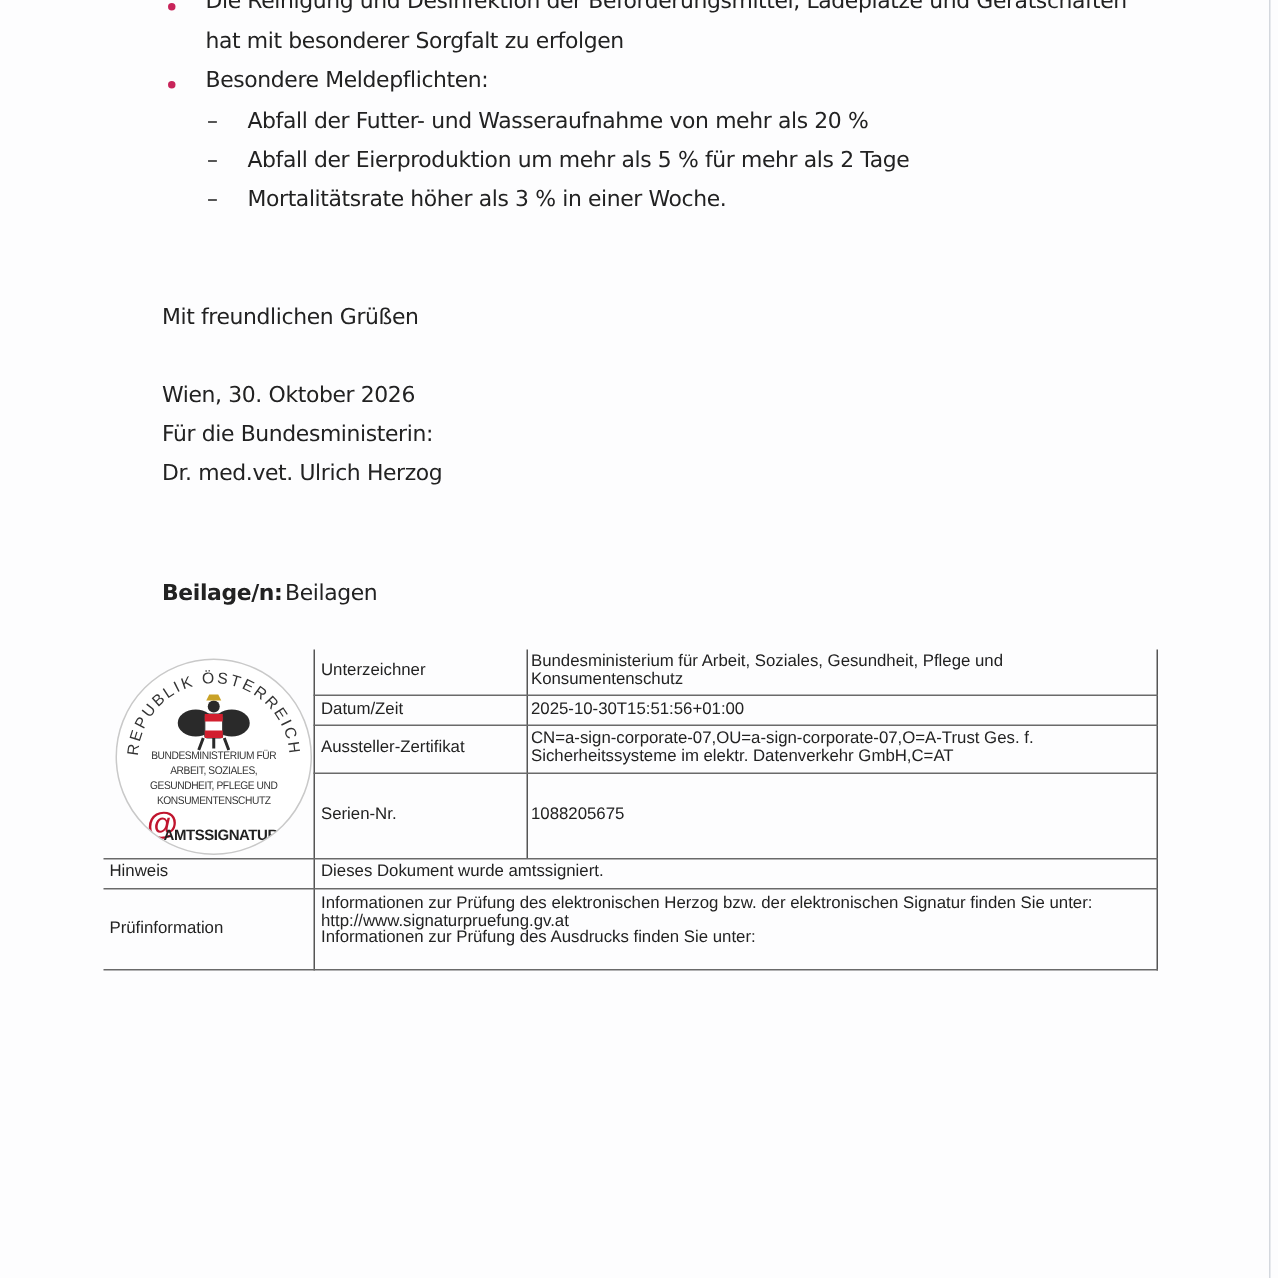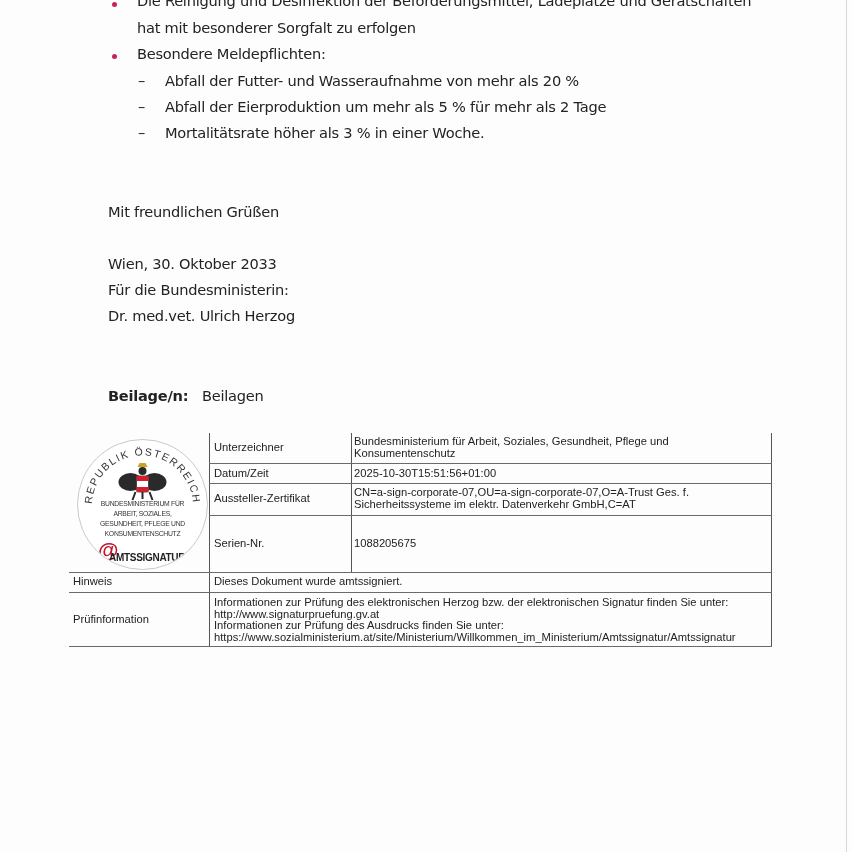--- a/index.html
+++ b/index.html
@@ -73,26 +73,26 @@
   <span class="line" style="left:137px;top:45px;">Besondere Meldepflichten:</span>
 
   <span class="dash" style="left:138px;top:72px;">–</span>
   <span class="line" style="left:165px;top:72px;">Abfall der Futter- und Wasseraufnahme von mehr als 20 %</span>
   <span class="dash" style="left:138px;top:98px;">–</span>
   <span class="line" style="left:165px;top:98px;">Abfall der Eierproduktion um mehr als 5 % für mehr als 2 Tage</span>
   <span class="dash" style="left:138px;top:124px;">–</span>
   <span class="line" style="left:165px;top:124px;">Mortalitätsrate höher als 3 % in einer Woche.</span>
 
   <span class="line" style="left:108px;top:203px;">Mit freundlichen Grüßen</span>
-  <span class="line" style="left:108px;top:255px;">Wien, 30. Oktober 2033</span>
+  <span class="line" style="left:108px;top:255px;">Wien, 30. Oktober 2026</span>
   <span class="line" style="left:108px;top:281px;">Für die Bundesministerin:</span>
   <span class="line" style="left:108px;top:307px;">Dr. med.vet. Ulrich Herzog</span>
 
   <span class="line bold" style="left:108px;top:387px;">Beilage/n:</span>
-  <span class="line" style="left:202px;top:387px;">Beilagen</span>
+  <span class="line" style="left:190px;top:387px;">Beilagen</span>
 </div>
 
 <div class="sig">
 
   <div class="seal">
     <svg class="seal-arc" width="129" height="129" viewBox="0 0 129 129">
       <defs>
         <path id="arcpath" d="M 14 66 A 50 50 0 0 1 115 66"></path>
       </defs>
       <text font-family="Liberation Sans, sans-serif" font-size="10.5" fill="#333" letter-spacing="1.6">
@@ -148,15 +148,14 @@
   <div class="cell" style="left:285px;top:105px;">1088205675</div>
 
   <div class="cell" style="left:4px;top:143px;">Hinweis</div>
   <div class="cell" style="left:145px;top:143px;">Dieses Dokument wurde amtssigniert.</div>
 
   <div class="cell" style="left:4px;top:181px;">Prüfinformation</div>
   <div class="cell" style="left:145px;top:164px;">
     <div>Informationen zur Prüfung des elektronischen Herzog bzw. der elektronischen Signatur finden Sie unter:</div>
     <div>http://www.signaturpruefung.gv.at</div>
     <div>Informationen zur Prüfung des Ausdrucks finden Sie unter:</div>
-    <div>https://www.sozialministerium.at/site/Ministerium/Willkommen_im_Ministerium/Amtssignatur/Amtssignatur</div>
   </div>
 </div>
 
 </body></html>

